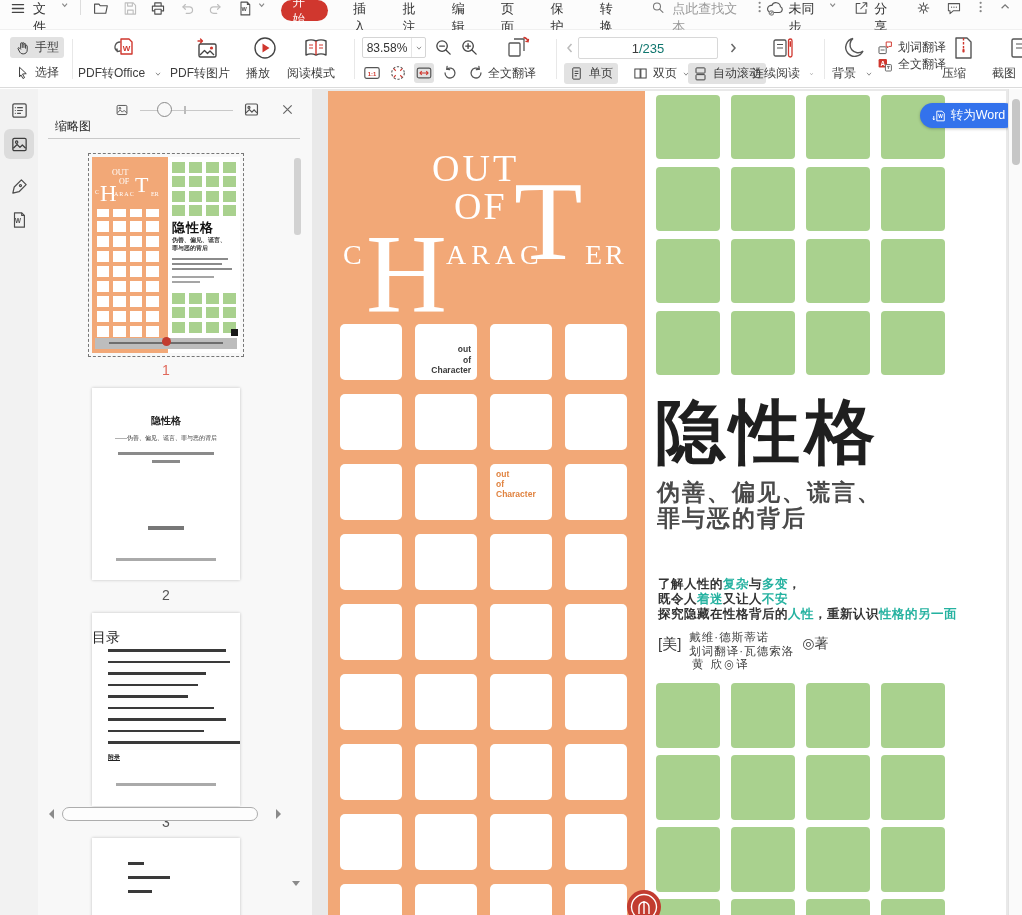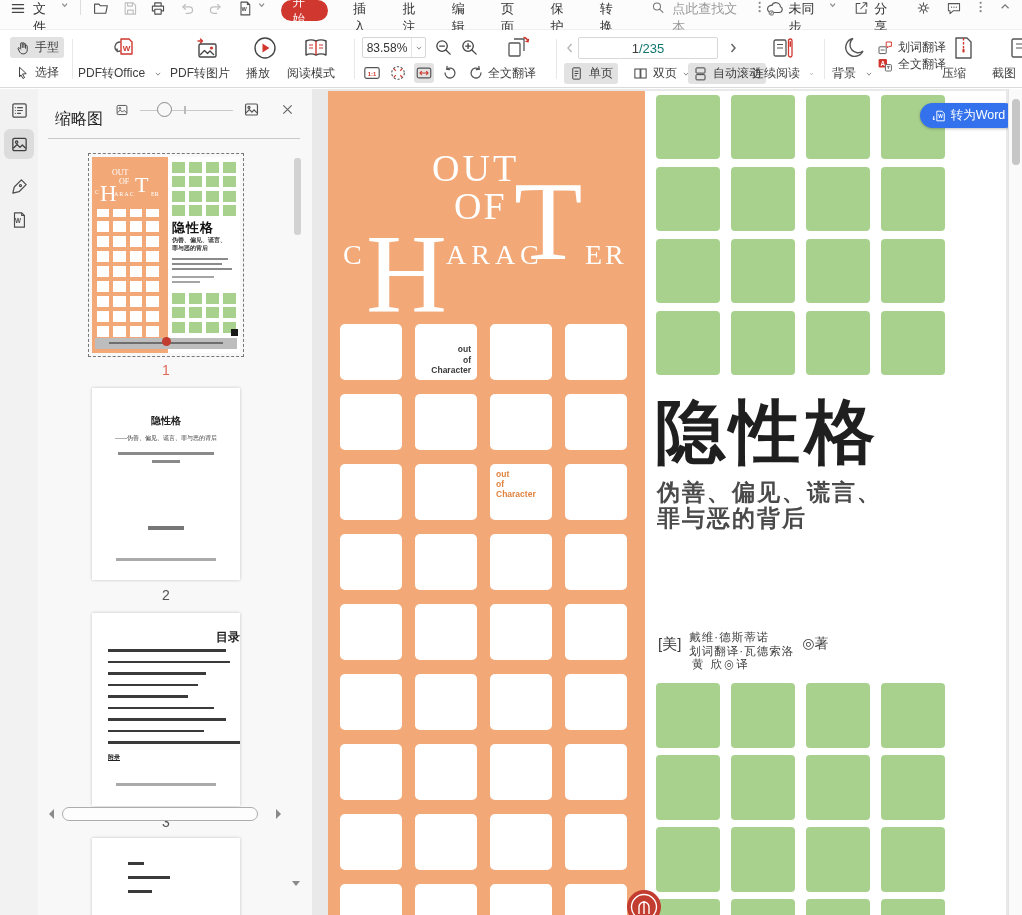--- a/index.html
+++ b/index.html
@@ -34,21 +34,21 @@
 .irow{position:absolute;top:33px;display:flex;gap:6px}
 .irow>div{width:20px;height:20px;display:flex;align-items:center;justify-content:center;border-radius:3px}
 .pgbox{position:absolute;left:578px;top:7px;width:140px;height:22px;border:1px solid #d8d8d8;border-radius:2px;
        background:#fff;display:flex;align-items:center;justify-content:center;font-size:13px}
 .pgbox .tot{color:#0f766e}
 
 .strip{position:absolute;top:89px;bottom:0;left:0;width:38px;background:#f2f2f2}
 .stripbtn{position:absolute;left:4px;width:30px;height:30px;border-radius:6px;
           display:flex;align-items:center;justify-content:center}
 .sidebar{position:absolute;top:89px;bottom:0;left:38px;width:274px;background:#f8f8f8;overflow:hidden}
-.sb-title{position:absolute;left:17px;top:20px;font-size:16px;color:#262626}
+.sb-title{position:absolute;left:17px;top:29px;font-size:12px;color:#262626}
 .sb-div{position:absolute;left:10px;right:12px;top:49px;height:1px;background:#c9c9c9}
 .thumbpage{position:absolute;background:#fff;box-shadow:0 0 3px rgba(0,0,0,.22)}
 .pglabel{position:absolute;width:156px;text-align:center;font-size:14px;color:#555}
 .bar{position:absolute;height:3px;background:#999}
 .tocbar{height:2.5px;background:#3a3a3a;margin:0 0 9px 16px}
 .toc .tocbar:nth-of-type(1){width:114px}.toc .tocbar:nth-of-type(2){width:118px}
 .toc .tocbar:nth-of-type(3){width:122px}.toc .tocbar:nth-of-type(4){width:98px}
 .toc .tocbar:nth-of-type(5){width:90px}.toc .tocbar:nth-of-type(6){width:80px}
 .toc .tocbar:nth-of-type(7){width:106px}.toc .tocbar:nth-of-type(8){width:118px}
 .toc .tocbar:nth-of-type(9){width:96px}
@@ -497,21 +497,21 @@
       <div class="abs" style="left:0;top:26px;width:100%;text-align:center;font-size:10px;font-weight:bold;color:#222">隐性格</div>
       <div class="abs" style="left:0;top:46px;width:100%;text-align:center;font-size:6px;color:#333">——伪善、偏见、谎言、罪与恶的背后</div>
       <div class="bar" style="left:26px;top:64px;width:96px;background:#8a8a8a"></div>
       <div class="bar" style="left:60px;top:72px;width:28px;background:#8a8a8a"></div>
       <div class="bar" style="left:56px;top:138px;width:36px;height:4px;background:#777"></div>
       <div class="bar" style="left:24px;top:170px;width:100px;height:2.5px;background:#aaa"></div>
     </div>
     <div class="pglabel" style="left:50px;top:498px">2</div>
 
     <div class="thumbpage toc" style="left:54px;top:524px;width:148px;height:193px;padding-top:36px">
-      <div class="abs" style="left:0;top:16px;width:100%;text-align:right;font-size:12px;font-weight:bold;color:#222">目录</div>
+      <div class="abs" style="left:0;top:16px;width:100%;text-align:left;font-size:14px;font-weight:normal;color:#222">目录</div>
       <div class="tocbar"></div>
       <div class="tocbar"></div>
       <div class="tocbar"></div>
       <div class="tocbar"></div>
       <div class="tocbar"></div>
       <div class="tocbar"></div>
       <div class="tocbar"></div>
       <div class="tocbar"></div>
       <div class="tocbar"></div>
       <div style="margin-left:16px;font-size:6px;font-weight:bold;color:#222;text-decoration:underline">附录</div>
@@ -611,20 +611,25 @@
             <div class="cell"></div>
             <div class="cell"></div>
             <div class="cell"></div>
             <div class="cell"></div>
             <div class="cell"></div>
             <div class="cell"></div>
             <div class="cell"></div>
           </div>
         <div class="cv-title">隐性格</div>
         <div class="cv-sub"><span>伪善、偏见、谎言、</span><br><span>罪与恶的背后</span></div>
+        <div class="cv-desc">
+          <span>了解人性的</span><span class="hl">复杂</span><span>与</span><span class="hl">多变</span><span>，</span><br>
+          <span>既令人</span><span class="hl">着迷</span><span>又让人</span><span class="hl">不安</span><br>
+          <span>探究隐藏在性格背后的</span><span class="hl">人性</span><span>，重新认识</span><span class="hl">性格的另一面</span>
+        </div>
         <div class="cv-auth">
           <span style="font-size:15px">[美]</span>
           <span class="nm"><span>戴维·德斯蒂诺</span><br><span>划词翻译·瓦德索洛</span></span>
           <span style="font-size:14px">◎著</span>
         </div>
         <div class="cv-tr">黄 欣◎译</div>
         <div class="ggrid" style="left:11px;top:592px;grid-auto-rows:65px;row-gap:7px">
             <div class="cell"></div>
             <div class="cell"></div>
             <div class="cell"></div>

